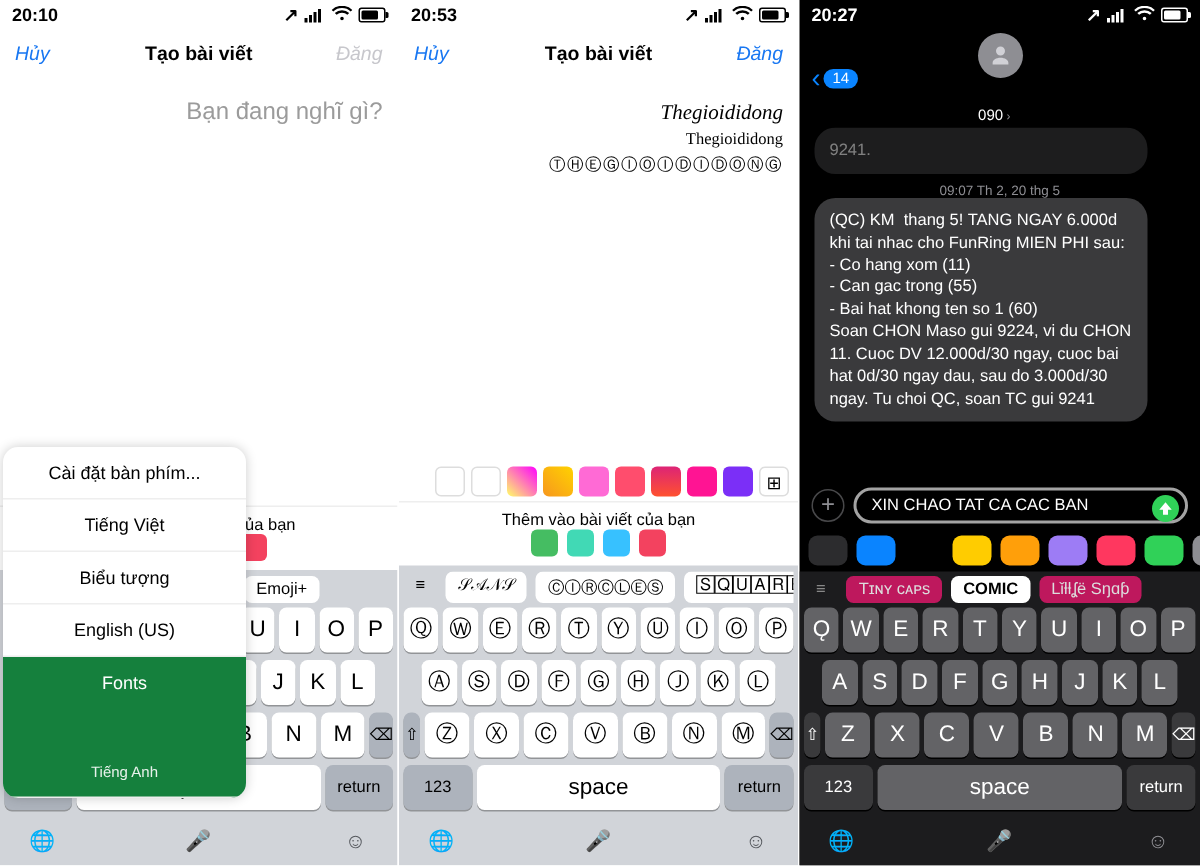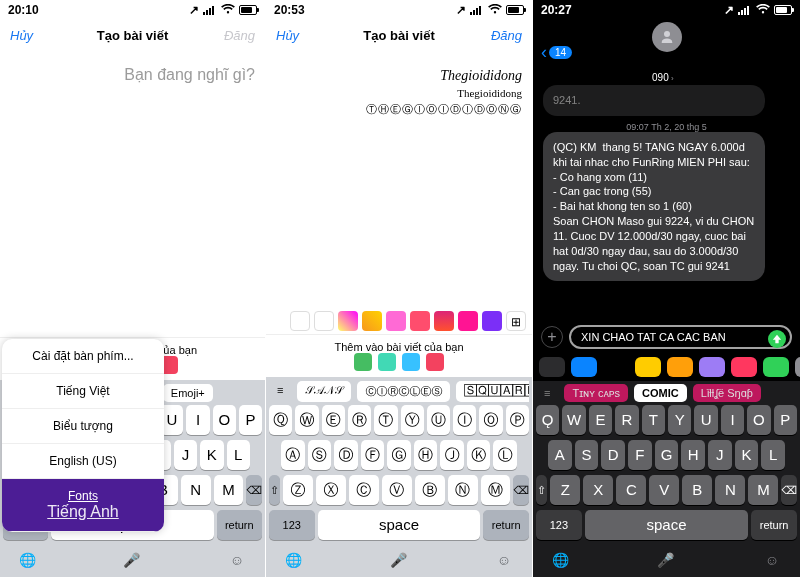--- a/index.html
+++ b/index.html
@@ -45,22 +45,22 @@
   .fontbar .chip{background:#fff;border-radius:5px;padding:3px 8px;font-size:11px;white-space:nowrap;flex-shrink:0;}
   .fontbar .chip.handle{background:transparent;}
   .krow{display:flex;gap:3px;justify-content:center;margin-bottom:5px;}
   .key{background:#fff;border-radius:5px;text-align:center;line-height:30px;font-size:15px;box-shadow:0 1px 0 rgba(0,0,0,.3);font-weight:400;}
   .key.w{flex-basis:22px;height:30px;flex-grow:1;}
   .key.fn{background:#adb3bc;}
   .key.space{flex:5;}
   .key.mid{flex:1.4;font-size:11px;}
   .kb .popover{position:absolute;left:2px;bottom:45px;width:162px;background:#fff;border-radius:10px;overflow:hidden;box-shadow:0 0 8px rgba(0,0,0,.2);z-index:5;}
   .popover .item{padding:10px 12px;font-size:12px;text-align:center;border-bottom:1px solid #eee;}
-  .popover .item.sel{background:#4c1d95;color:#fff;text-decoration:underline;}
-  .popover .item.sel .sub{font-size:16px;opacity:.9;}
+  .popover .item.sel{background:#15803d;color:#fff;}
+  .popover .item.sel .sub{font-size:10px;opacity:.9;margin-top:48px;}
   .truncated{opacity:.35;filter:blur(.3px);}
   .kbfoot{display:flex;justify-content:space-between;align-items:center;padding:4px 14px 6px;}
   .kbfoot span{width:22px;height:22px;display:flex;align-items:center;justify-content:center;color:#54575c;}
   
   .s3 .status{color:#fff;text-align:center;}
   .msghdr{display:flex;align-items:center;justify-content:space-between;padding:2px 8px;}
   .backpill{background:#0a84ff;color:#fff;font-size:10px;padding:1px 6px;border-radius:10px;}
   .avatar{width:30px;height:30px;border-radius:50%;background:#8e8e93;display:flex;align-items:center;justify-content:center;margin:0 auto;}
   .avatar svg{width:18px;height:18px;fill:#d1d1d6;}
   .contactname{text-align:left;font-size:10px;margin-top:20px;color:#fff;}

